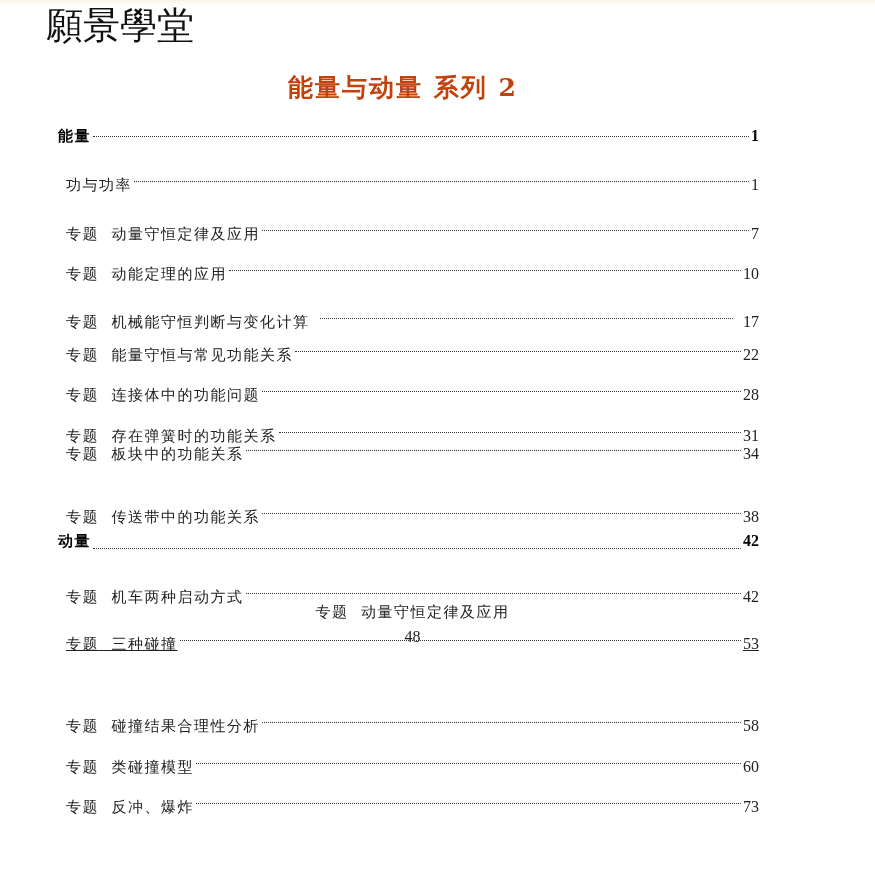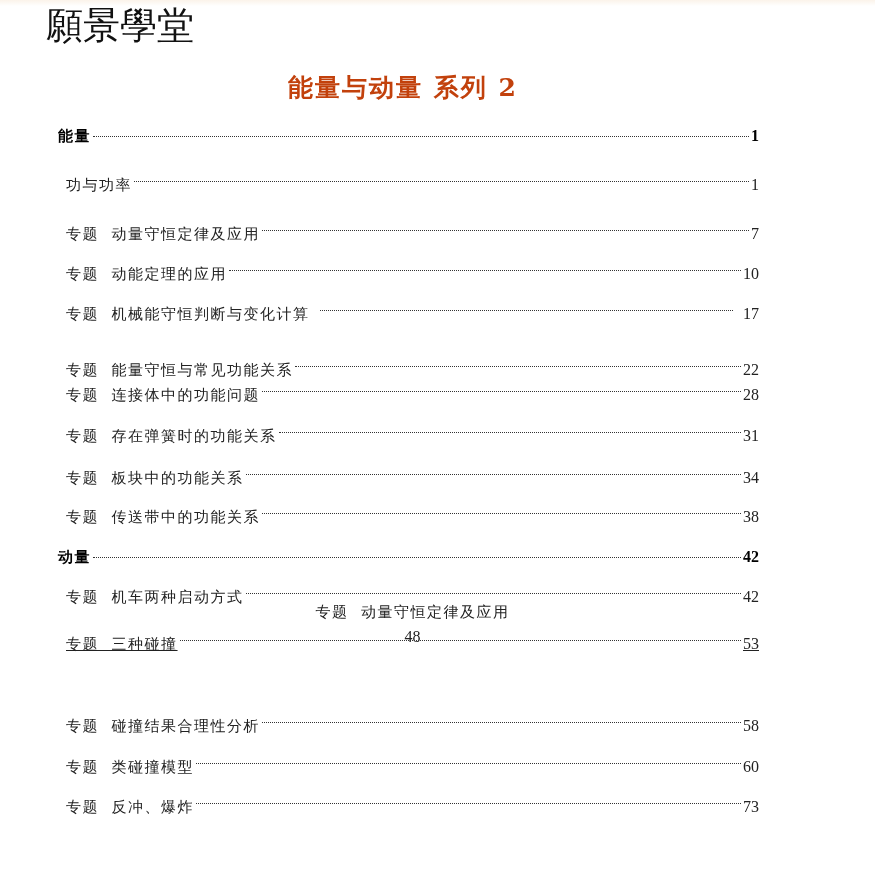--- a/index.html
+++ b/index.html
@@ -112,51 +112,51 @@
   <div class="toc-row level-2" style="top: 222px;">
     <span class="toc-label">专题  动量守恒定律及应用</span>
     <span class="toc-leader"></span>
     <span class="toc-page">7</span>
   </div>
   <div class="toc-row level-2" style="top: 262px;">
     <span class="toc-label">专题  动能定理的应用</span>
     <span class="toc-leader"></span>
     <span class="toc-page">10</span>
   </div>
-  <div class="toc-row level-2" style="top: 302px; gap: 8px;">
+  <div class="toc-row level-2" style="top: 310px; gap: 8px;">
     <span class="toc-label">专题  机械能守恒判断与变化计算</span>
     <span class="toc-leader"></span>
     <span class="toc-page">17</span>
   </div>
-  <div class="toc-row level-2" style="top: 358px;">
+  <div class="toc-row level-2" style="top: 343px;">
     <span class="toc-label">专题  能量守恒与常见功能关系</span>
     <span class="toc-leader"></span>
     <span class="toc-page">22</span>
   </div>
   <div class="toc-row level-2" style="top: 383px;">
     <span class="toc-label">专题  连接体中的功能问题</span>
     <span class="toc-leader"></span>
     <span class="toc-page">28</span>
   </div>
   <div class="toc-row level-2" style="top: 424px;">
     <span class="toc-label">专题  存在弹簧时的功能关系</span>
     <span class="toc-leader"></span>
     <span class="toc-page">31</span>
   </div>
-  <div class="toc-row level-2" style="top: 466px;">
+  <div class="toc-row level-2" style="top: 442px;">
     <span class="toc-label">专题  板块中的功能关系</span>
     <span class="toc-leader"></span>
     <span class="toc-page">34</span>
   </div>
   <div class="toc-row level-2" style="top: 505px;">
     <span class="toc-label">专题  传送带中的功能关系</span>
     <span class="toc-leader"></span>
     <span class="toc-page">38</span>
   </div>
-  <div class="toc-row level-1" style="top: 545px;">
+  <div class="toc-row level-1" style="top: 529px; align-items: flex-end;">
     <span class="toc-label">动量</span>
     <span class="toc-leader"></span>
     <span class="toc-page">42</span>
   </div>
   <div class="toc-row level-2" style="top: 585px;">
     <span class="toc-label">专题  机车两种启动方式</span>
     <span class="toc-leader"></span>
     <span class="toc-page">42</span>
   </div>
   <div class="toc-row level-2" style="top: 600px; flex-direction: column;">

